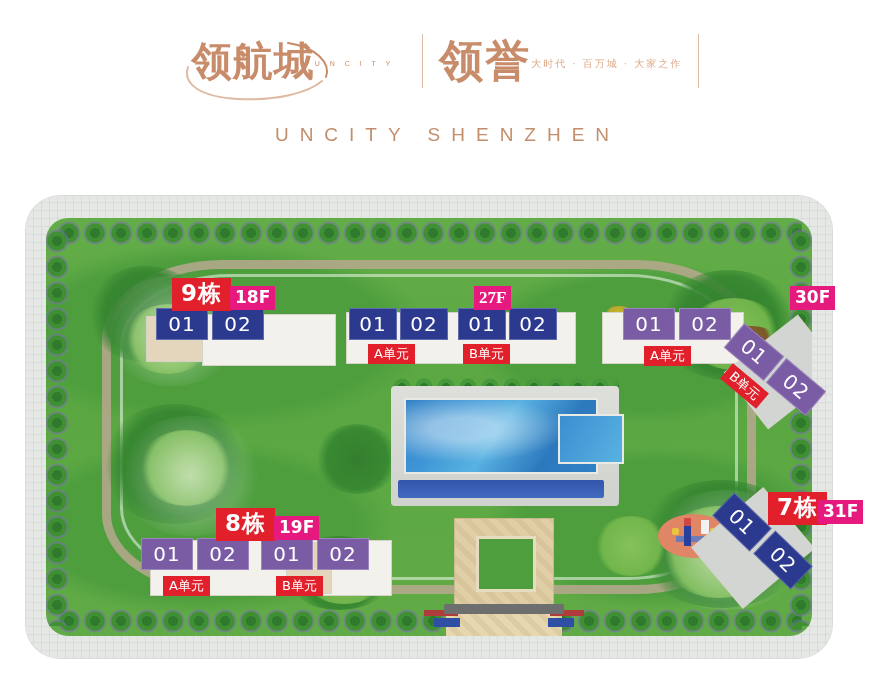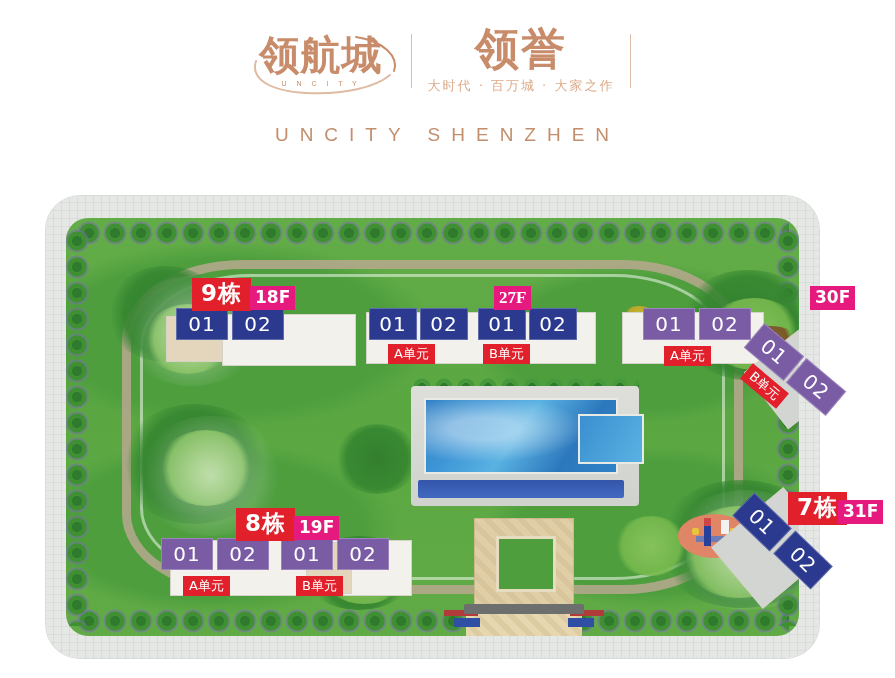--- a/index.html
+++ b/index.html
@@ -16,63 +16,63 @@
   .header{
     position:absolute;left:0;top:0;width:895px;height:172px;
     background:#ffffff;
   }
   .logo-row{
     position:absolute;left:0;top:26px;width:895px;height:70px;
     display:flex;align-items:center;justify-content:center;gap:0;
   }
   .brand-mark{
     position:relative;
-    display:flex;flex-direction:column;align-items:center;justify-content:center;
+    display:flex;flex-direction:row;align-items:center;justify-content:center;
     padding:0 12px;
   }
   .brand-mark .brand-cn{
     font-size:40px;font-weight:bold;color:#c98c6a;
     letter-spacing:1px;line-height:1;
     font-family:"DejaVu Sans","Liberation Sans",sans-serif;
   }
   .brand-mark .brand-en{
     font-size:7px;color:#c98c6a;letter-spacing:4px;margin-top:5px;
     font-family:"Liberation Sans",sans-serif;
   }
   .brand-swoosh{
     position:absolute;left:-4px;top:-4px;width:168px;height:66px;
     pointer-events:none;
   }
   .divider{
     width:1px;height:54px;background:#ddbda8;margin:0 16px;flex:0 0 auto;
   }
   .sub-brand{
-    display:flex;flex-direction:column;align-items:center;justify-content:center;
+    display:flex;flex-direction:row;align-items:center;justify-content:center;
   }
   .sub-brand .sub-cn{
     font-size:44px;font-weight:bold;color:#c98c6a;letter-spacing:2px;line-height:1;
     font-family:"DejaVu Sans","Liberation Sans",sans-serif;
   }
   .sub-brand .sub-tag{
-    font-size:13px;color:#ddaa88;letter-spacing:2px;margin-top:6px;
+    font-size:10px;color:#ddaa88;letter-spacing:2px;margin-top:6px;
     font-family:"DejaVu Sans","Liberation Sans",sans-serif;
   }
   .title-cn{
     font-size:50px;font-weight:bold;color:#c98c6a;letter-spacing:5px;line-height:1;
     font-family:"DejaVu Sans","Liberation Sans",sans-serif;
   }
   .header-sub{
     position:absolute;left:0;top:124px;width:895px;text-align:center;
     font-size:19px;letter-spacing:11px;color:#c28e6c;
     font-family:"Liberation Sans",sans-serif;
   }
 
   
   .map-wrap{
-    position:absolute;left:46px;top:196px;width:773px;height:462px;
+    position:absolute;left:26px;top:196px;width:773px;height:462px;padding-left:33px;
   }
   .map-plate{
     position:absolute;inset:0;border-radius:34px;overflow:hidden;
     background:#eef0ee;
     box-shadow:0 0 0 1px #d8dcd8;
   }
   
   .pavement{
     position:absolute;inset:0;border-radius:34px;
     background:

